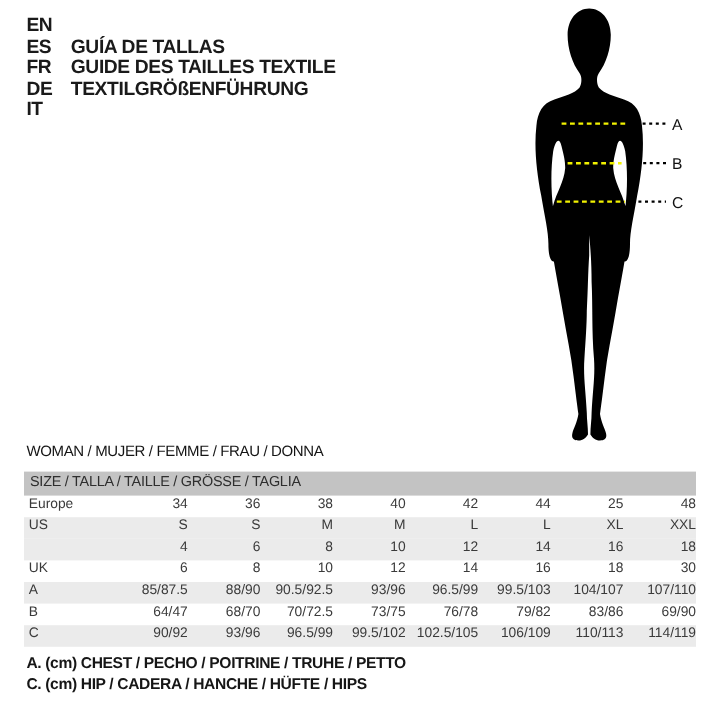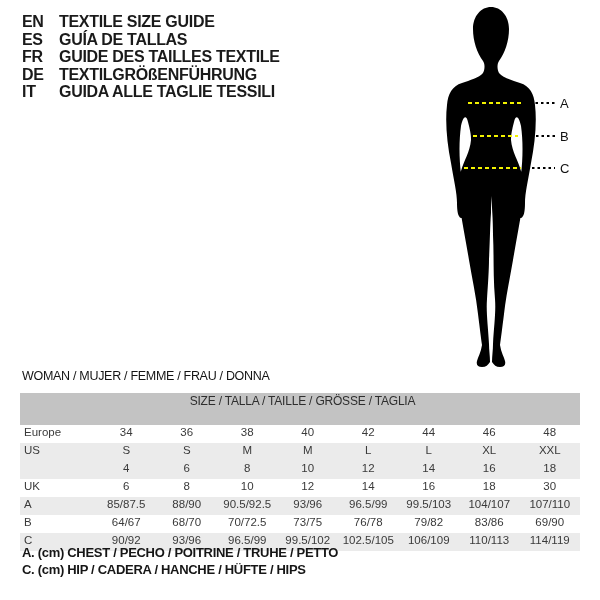--- a/index.html
+++ b/index.html
@@ -70,45 +70,44 @@
   .size-table {
     position: absolute;
     left: 20px; top: 393px;
     width: 560px;
     font-size: 11.5px;
     color: #333333;
   }
   .table-header {
     background: var(--header-bg);
     color: #2e2e2e;
-    height: 32px;
+    height: 20px;
     line-height: 16px;
     padding-left: 5px;
     font-size: 12px;
     letter-spacing: -0.2px;
     white-space: nowrap;
-    text-align: center;
   }
   .trow {
     display: flex;
     height: 18px;
     line-height: 15px;
     align-items: stretch;
     white-space: nowrap;
   }
   .trow.shaded { background: var(--row-shade); }
   .tlabel {
     flex: 0 0 76px;
     padding-left: 4px;
     text-align: left;
     color: #3a3a3a;
   }
   .tcell {
     flex: 1 1 0;
-    text-align: center;
+    text-align: right;
     color: #3a3a3a;
   }
 
   
   .legend {
     position: absolute;
     left: 22px; top: 544px;
   }
   .legend-row {
     font-size: 13px;
@@ -120,37 +119,35 @@
   }
 </style>
 </head>
 <body>
 
 <div class="page">
 
   <div class="lang-list">
     <div class="lang-row">
       <span class="lang-code">EN</span>
-      <span class="lang-title">TEXTILE SIZE GUIDE</span>
     </div>
     <div class="lang-row">
       <span class="lang-code">ES</span>
       <span class="lang-title">GUÍA DE TALLAS</span>
     </div>
     <div class="lang-row">
       <span class="lang-code">FR</span>
       <span class="lang-title">GUIDE DES TAILLES TEXTILE</span>
     </div>
     <div class="lang-row">
       <span class="lang-code">DE</span>
       <span class="lang-title">TEXTILGRÖßENFÜHRUNG</span>
     </div>
     <div class="lang-row">
       <span class="lang-code">IT</span>
-      <span class="lang-title">GUIDA ALLE TAGLIE TESSILI</span>
     </div>
   </div>
 
   <svg class="figure-svg" width="190" height="380" viewBox="410 0 190 380" xmlns="http://www.w3.org/2000/svg">
     <path fill="#000000" d="
       M 491 7
       C 481 7 473 16 473 29
       C 473 41 477 53 483 61
       C 485 64 485 69 483 73
       C 479 78 470 80 462 83
@@ -221,21 +218,21 @@
     <div class="table-header">SIZE / TALLA / TAILLE / GRÖSSE / TAGLIA</div>
     <div id="table-rows">
         <div class="trow">
           <span class="tlabel">Europe</span>
           <span class="tcell">34</span>
           <span class="tcell">36</span>
           <span class="tcell">38</span>
           <span class="tcell">40</span>
           <span class="tcell">42</span>
           <span class="tcell">44</span>
-          <span class="tcell">46</span>
+          <span class="tcell">25</span>
           <span class="tcell">48</span>
         </div>
         <div class="trow shaded">
           <span class="tlabel">US</span>
           <span class="tcell">S</span>
           <span class="tcell">S</span>
           <span class="tcell">M</span>
           <span class="tcell">M</span>
           <span class="tcell">L</span>
           <span class="tcell">L</span>
@@ -270,21 +267,21 @@
           <span class="tcell">88/90</span>
           <span class="tcell">90.5/92.5</span>
           <span class="tcell">93/96</span>
           <span class="tcell">96.5/99</span>
           <span class="tcell">99.5/103</span>
           <span class="tcell">104/107</span>
           <span class="tcell">107/110</span>
         </div>
         <div class="trow">
           <span class="tlabel">B</span>
-          <span class="tcell">64/67</span>
+          <span class="tcell">64/47</span>
           <span class="tcell">68/70</span>
           <span class="tcell">70/72.5</span>
           <span class="tcell">73/75</span>
           <span class="tcell">76/78</span>
           <span class="tcell">79/82</span>
           <span class="tcell">83/86</span>
           <span class="tcell">69/90</span>
         </div>
         <div class="trow shaded">
           <span class="tlabel">C</span>

